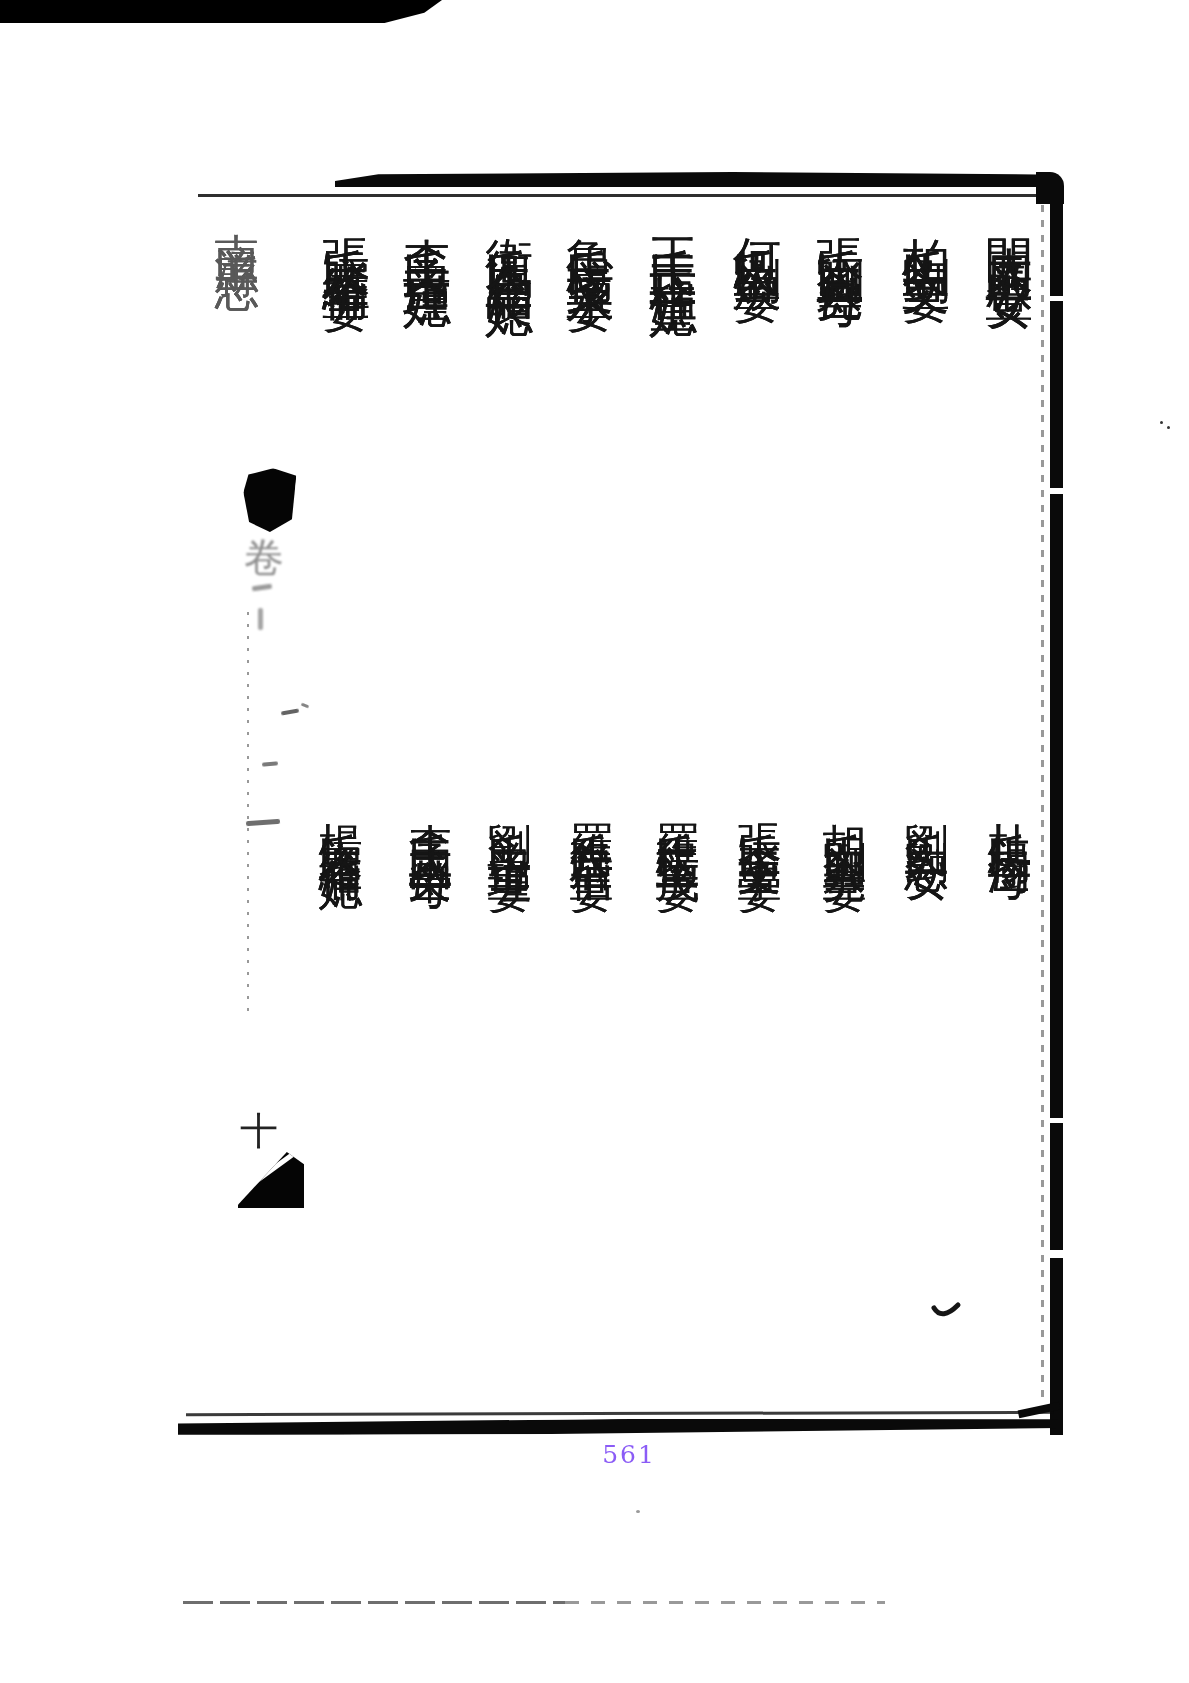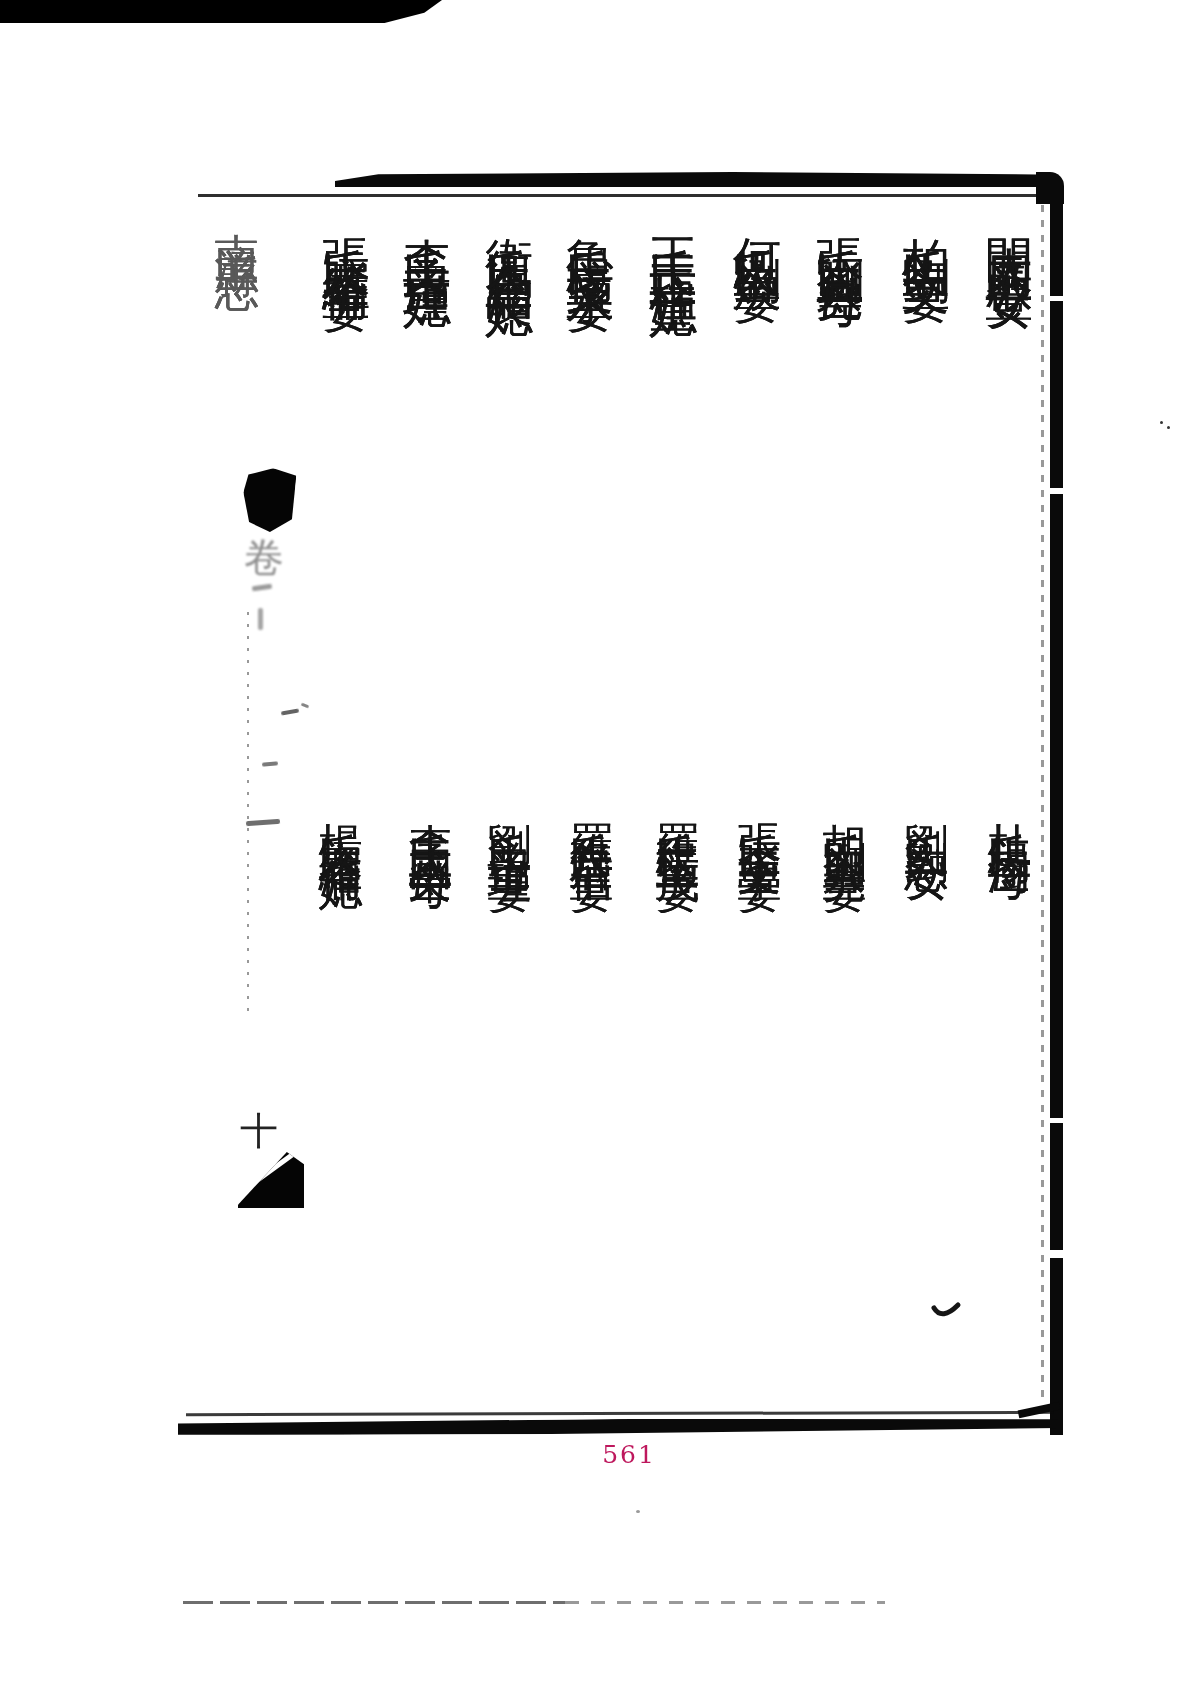--- a/index.html
+++ b/index.html
@@ -76,21 +76,21 @@
   .sm6{left:258px;top:608px;width:5px;height:22px;opacity:.4;filter:blur(1px);}
   
   .speck{position:absolute;background:#333;border-radius:50%;}
   .sp1{left:1160px;top:421px;width:3px;height:3px;}
   .sp2{left:1167px;top:426px;width:3px;height:3px;}
   .sp3{left:636px;top:1510px;width:4px;height:3px;opacity:.5;}
   .check{position:absolute;left:930px;top:1294px;width:32px;height:32px;}
   
   .pagenum{
     position:absolute;left:597px;top:1440px;width:64px;text-align:center;
-    font-size:25px;letter-spacing:2px;color:#be185d;
+    font-size:25px;letter-spacing:2px;color:#8b5cf6;
   }
   .footline{position:absolute;top:1601px;height:3px;}
   .fl1{left:183px;width:382px;background:repeating-linear-gradient(to right,#4a4a4a 0 30px,transparent 30px 37px);opacity:.8;}
   .fl2{left:565px;width:320px;background:repeating-linear-gradient(to right,#555 0 14px,transparent 14px 26px);opacity:.6;}
 </style>
 </head>
 <body>
 
 <div class="page">
 

